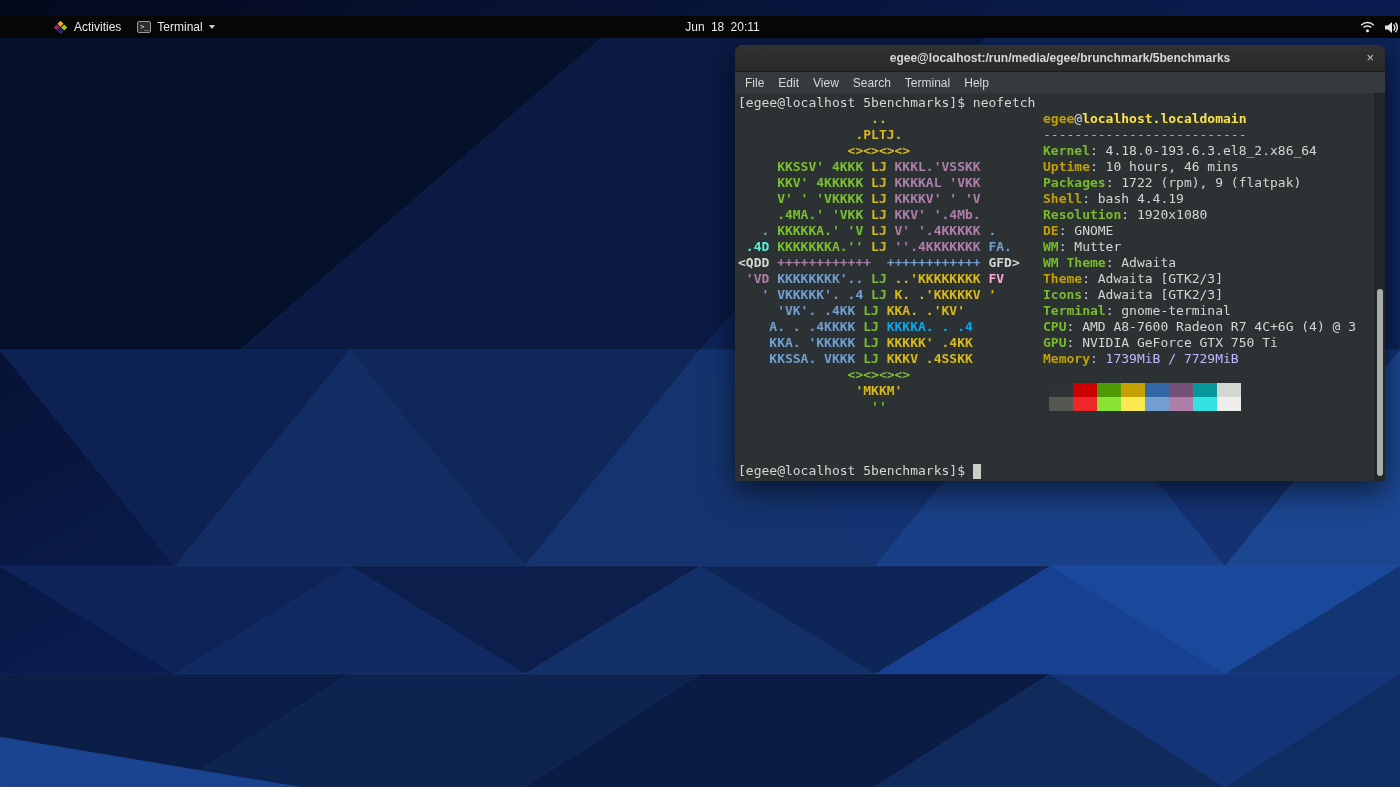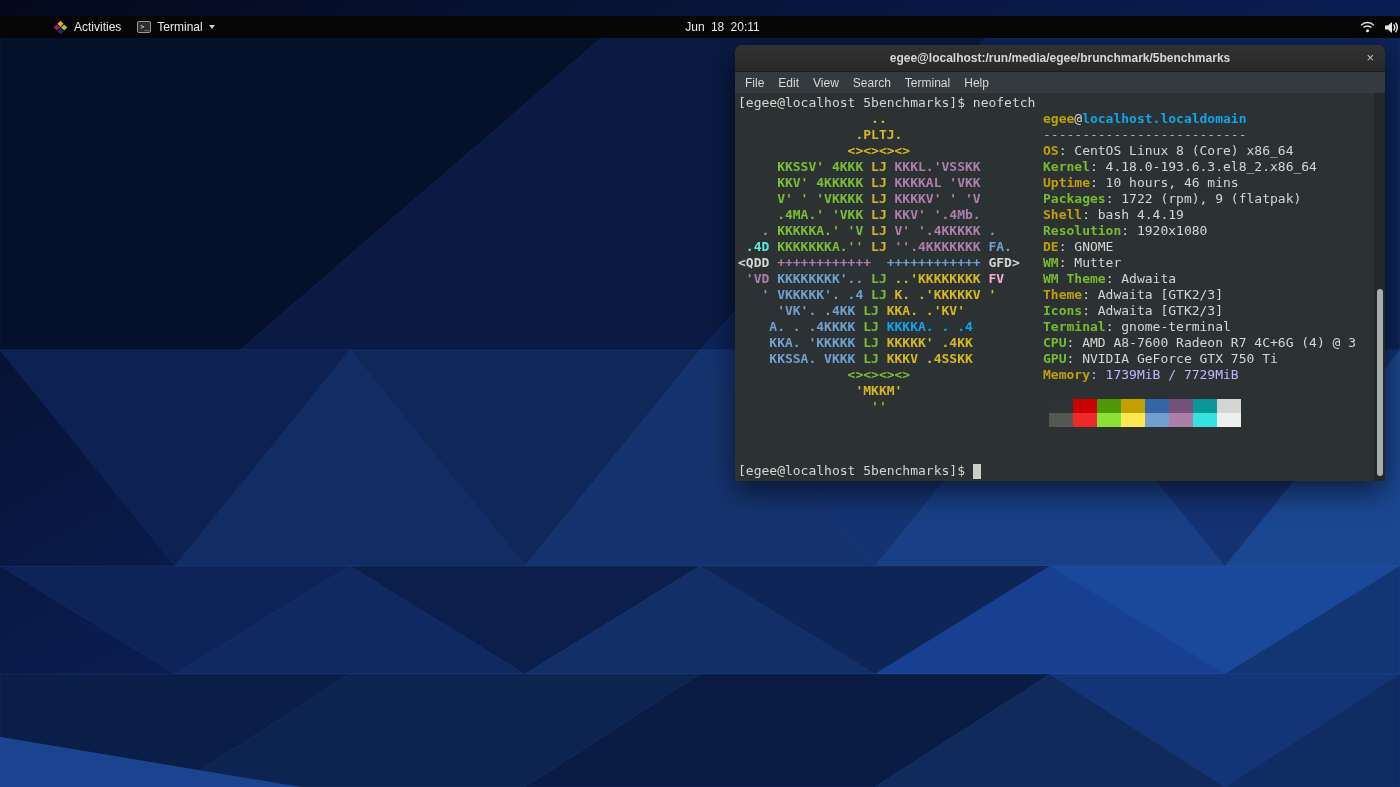--- a/index.html
+++ b/index.html
@@ -160,24 +160,23 @@
             <div class="art-line"><span style="color: rgb(114, 159, 207);">   ' VKKKKK'. .4 </span><span style="color: rgb(124, 190, 50);">LJ</span><span style="color: rgb(215, 184, 31);"> K. .'KKKKKV '</span></div>
             <div class="art-line"><span style="color: rgb(114, 159, 207);">     'VK'. .4KK </span><span style="color: rgb(124, 190, 50);">LJ</span><span style="color: rgb(215, 184, 31);"> KKA. .'KV'</span></div>
             <div class="art-line"><span style="color: rgb(114, 159, 207);">    A. . .4KKKK </span><span style="color: rgb(124, 190, 50);">LJ</span><span style="color: #0ea5e9;"> KKKKA. . .4</span></div>
             <div class="art-line"><span style="color: rgb(114, 159, 207);">    KKA. 'KKKKK </span><span style="color: rgb(124, 190, 50);">LJ</span><span style="color: rgb(215, 184, 31);"> KKKKK' .4KK</span></div>
             <div class="art-line"><span style="color: rgb(114, 159, 207);">    KKSSA. VKKK </span><span style="color: rgb(124, 190, 50);">LJ</span><span style="color: rgb(215, 184, 31);"> KKKV .4SSKK</span></div>
             <div class="art-line"><span style="color: rgb(124, 190, 50);">              &lt;&gt;&lt;&gt;&lt;&gt;&lt;&gt;</span></div>
             <div class="art-line"><span style="color: rgb(215, 184, 31);">               'MKKM'</span></div>
             <div class="art-line"><span style="color: rgb(124, 190, 50);">                 ''</span></div>
           </div>
         <div id="info-col">
-          <div class="nf-title"><span id="nf-user" style="color: rgb(194, 160, 5);">egee</span><span id="nf-at" style="color: rgb(211, 215, 207); font-weight: normal;">@</span><span id="nf-host" style="color: #0ea5e9;">localhost.localdomain</span></div>
+          <div class="nf-title"><span id="nf-user" style="color: rgb(194, 160, 5);">egee</span><span id="nf-at" style="color: rgb(211, 215, 207); font-weight: normal;">@</span><span id="nf-host" style="color: #fde047;">localhost.localdomain</span></div>
           <div class="nf-underline">--------------------------</div>
           <div id="info-lines">
-              <div class="info-line"><span class="lbl" style="color: rgb(194, 160, 5);">OS</span><span style="color: rgb(211, 215, 207);">: CentOS Linux 8 (Core) x86_64</span></div>
               <div class="info-line"><span class="lbl" style="color: rgb(120, 188, 42);">Kernel</span><span style="color: rgb(211, 215, 207);">: 4.18.0-193.6.3.el8_2.x86_64</span></div>
               <div class="info-line"><span class="lbl" style="color: rgb(194, 160, 5);">Uptime</span><span style="color: rgb(211, 215, 207);">: 10 hours, 46 mins</span></div>
               <div class="info-line"><span class="lbl" style="color: rgb(120, 188, 42);">Packages</span><span style="color: rgb(211, 215, 207);">: 1722 (rpm), 9 (flatpak)</span></div>
               <div class="info-line"><span class="lbl" style="color: rgb(194, 160, 5);">Shell</span><span style="color: rgb(211, 215, 207);">: bash 4.4.19</span></div>
               <div class="info-line"><span class="lbl" style="color: rgb(120, 188, 42);">Resolution</span><span style="color: rgb(211, 215, 207);">: 1920x1080</span></div>
               <div class="info-line"><span class="lbl" style="color: rgb(194, 160, 5);">DE</span><span style="color: rgb(211, 215, 207);">: GNOME</span></div>
               <div class="info-line"><span class="lbl" style="color: rgb(120, 188, 42);">WM</span><span style="color: rgb(211, 215, 207);">: Mutter</span></div>
               <div class="info-line"><span class="lbl" style="color: rgb(120, 188, 42);">WM Theme</span><span style="color: rgb(211, 215, 207);">: Adwaita</span></div>
               <div class="info-line"><span class="lbl" style="color: rgb(194, 160, 5);">Theme</span><span style="color: rgb(211, 215, 207);">: Adwaita [GTK2/3]</span></div>
               <div class="info-line"><span class="lbl" style="color: rgb(120, 188, 42);">Icons</span><span style="color: rgb(211, 215, 207);">: Adwaita [GTK2/3]</span></div>

